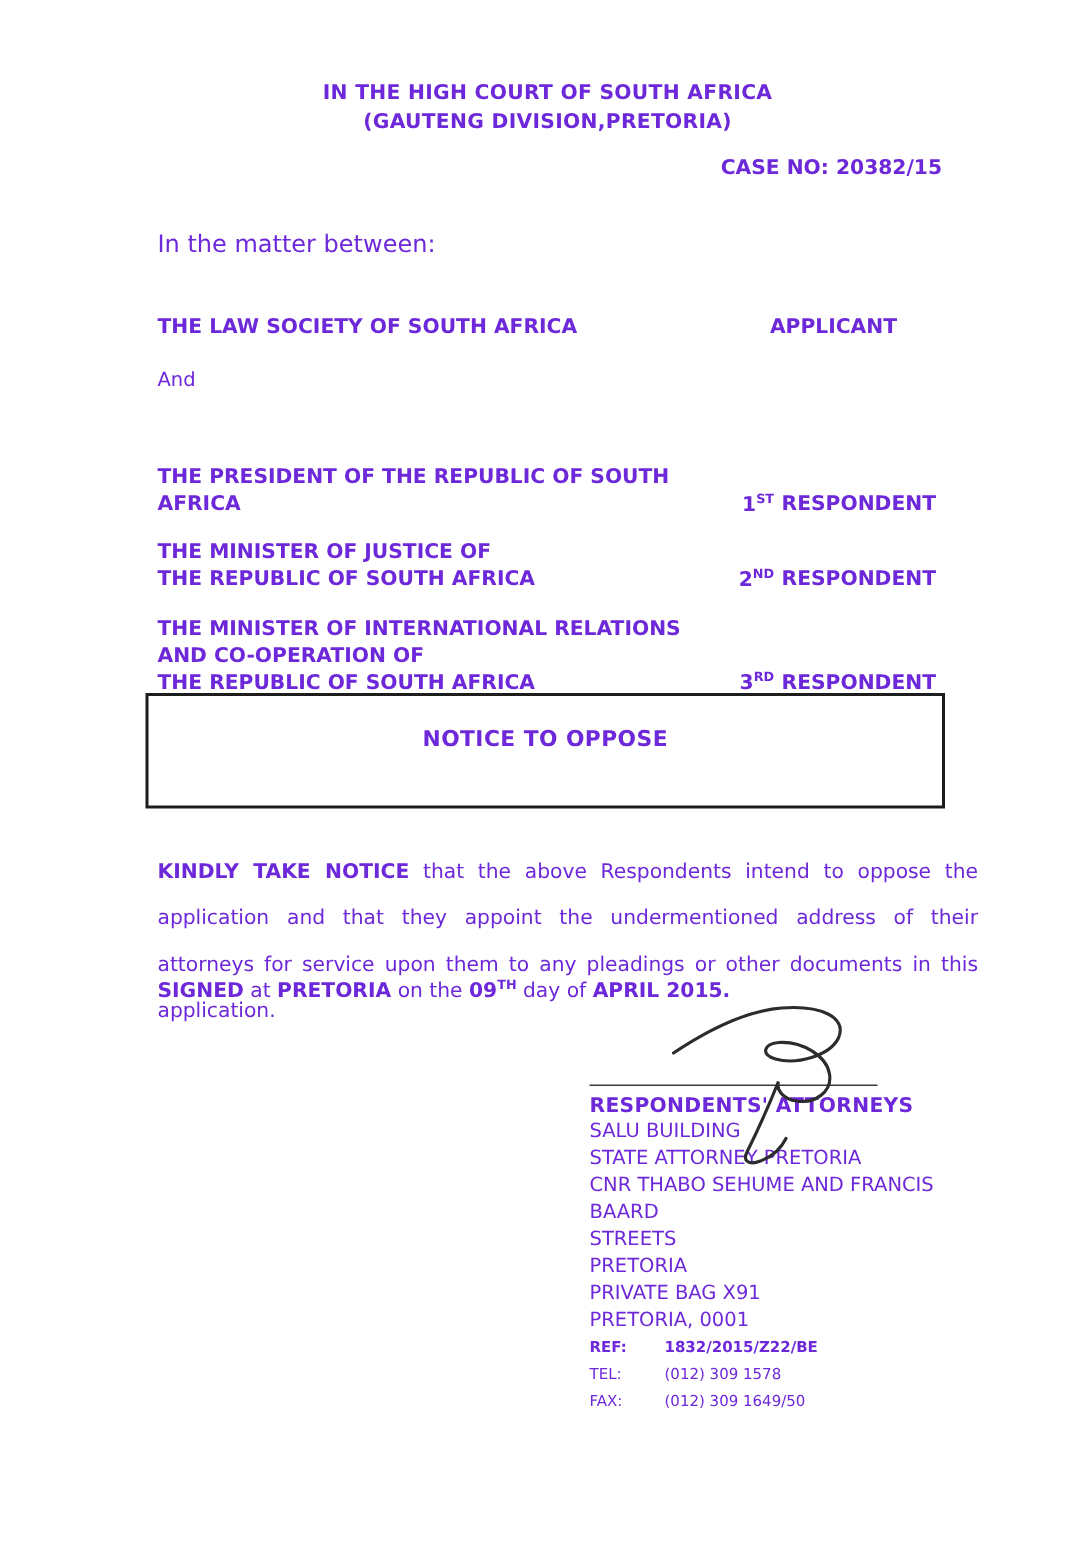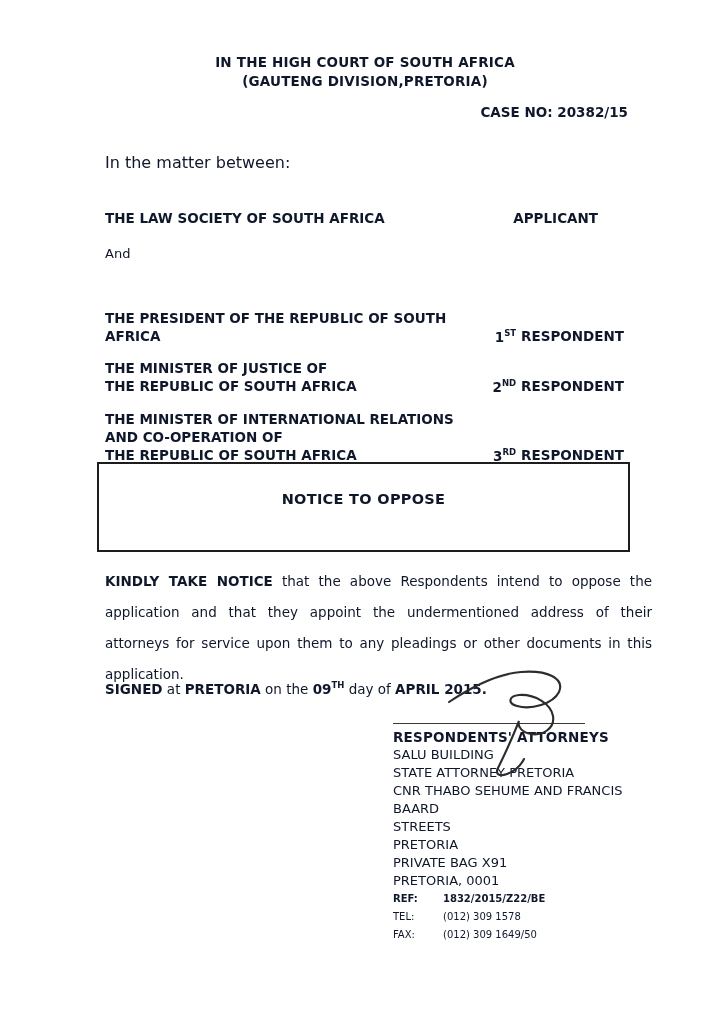--- a/index.html
+++ b/index.html
@@ -4,21 +4,21 @@
 <style>
   * { margin: 0; padding: 0; box-sizing: border-box; }
   html, body { background: #e8e8e8; }
   body { font-family: "DejaVu Sans", "Liberation Sans", sans-serif; }
   .page {
     position: relative;
     width: 728px;
     height: 1030px;
     margin: 0 auto;
     background: #ffffff;
-    color: #0f172a;
+    color: #6d28d9;
     overflow: hidden;
   }
   .abs { position: absolute; }
 
   
   .court-header {
     top: 53px; left: 100px; right: 98px;
     text-align: center;
     font-weight: bold;
     font-size: 13.5px;
@@ -50,21 +50,21 @@
   .role sup { font-size: 8.5px; vertical-align: super; }
   .role .role-label { margin-left: 5px; }
   .and-connector {
     top: 246px; left: 105px;
     font-size: 13px;
   }
 
   
   .notice-box {
     top: 462px; left: 97px;
-    width: 533px; height: 90px;
+    width: 533px; height: 77px;
     border: 2px solid #1d1d1d;
     display: flex;
     align-items: center;
     justify-content: center;
     padding-bottom: 16px;
   }
   .notice-box .notice-title {
     font-weight: bold;
     font-size: 14.5px;
     letter-spacing: 0.3px;
@@ -74,21 +74,21 @@
   .body-par {
     top: 566px; left: 105px; right: 76px;
     font-size: 13.5px;
     line-height: 31px;
     text-align: justify;
   }
   .body-par .lead { font-weight: bold; }
 
   
   .signed-line {
-    top: 680px; left: 105px;
+    top: 652px; left: 105px;
     font-size: 13.5px;
   }
   .signed-line .b { font-weight: bold; }
   .signed-line sup { font-size: 8.5px; vertical-align: super; font-weight: bold; }
 
   
   .signature-svg {
     top: 664px; left: 443px;
     width: 140px; height: 115px;
     z-index: 3;

